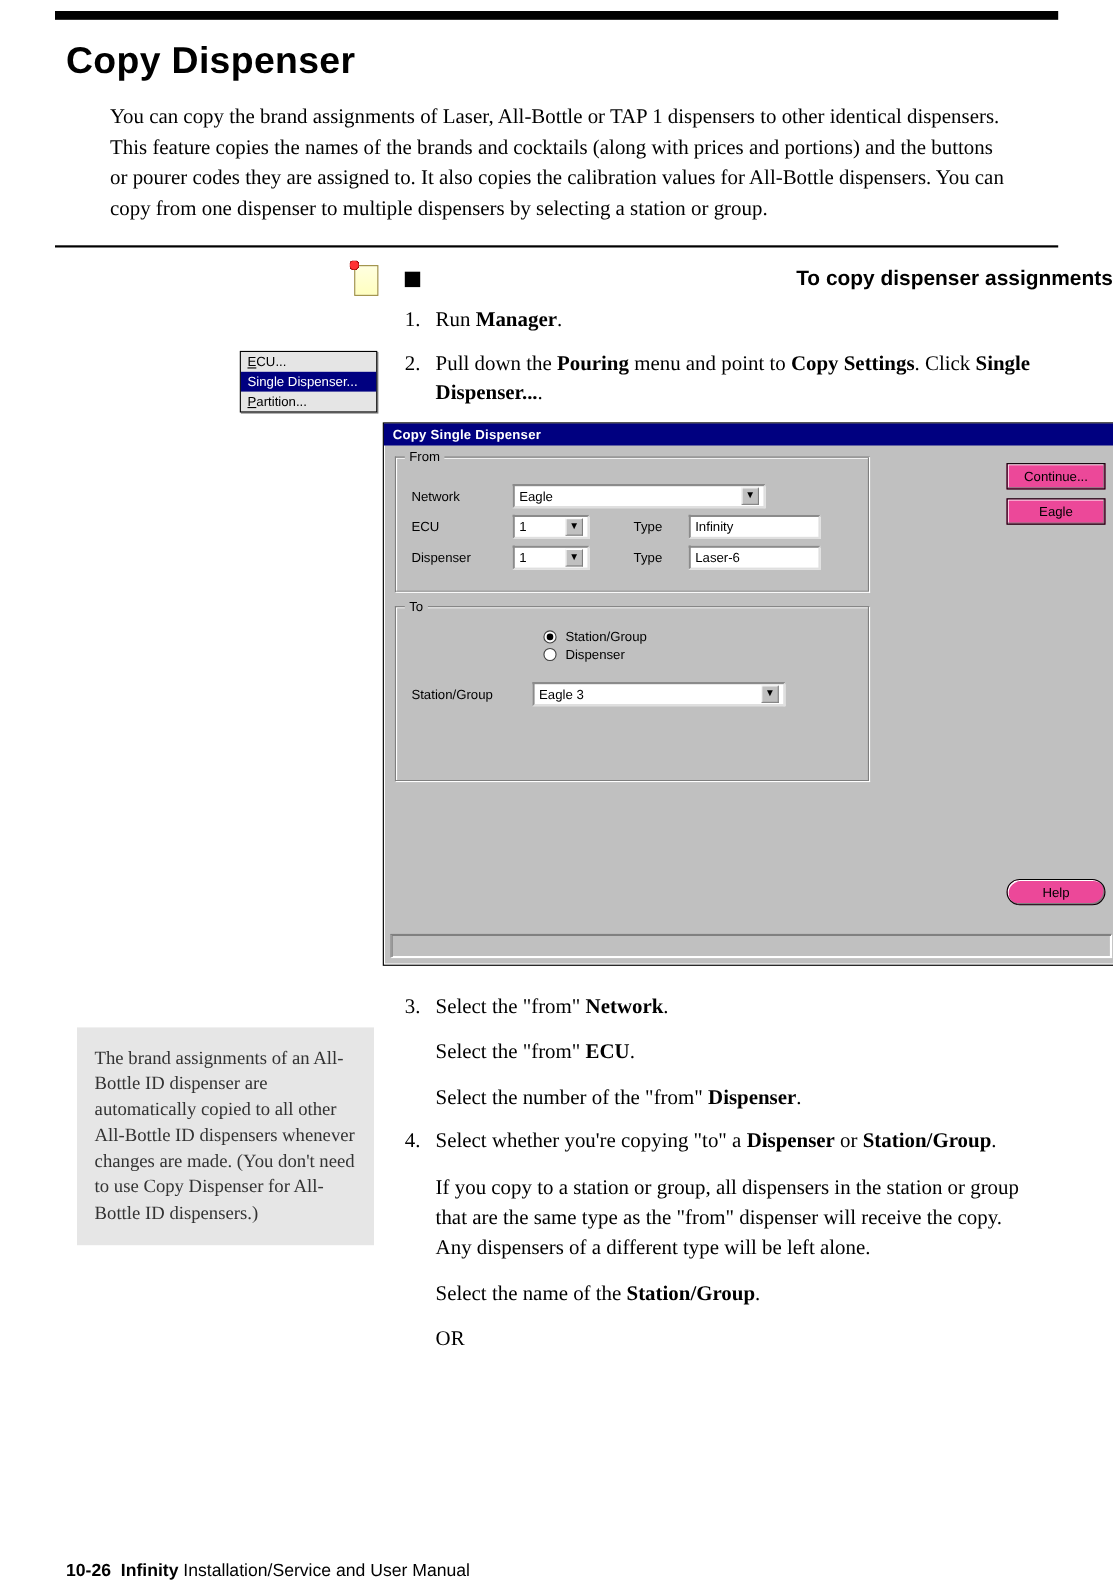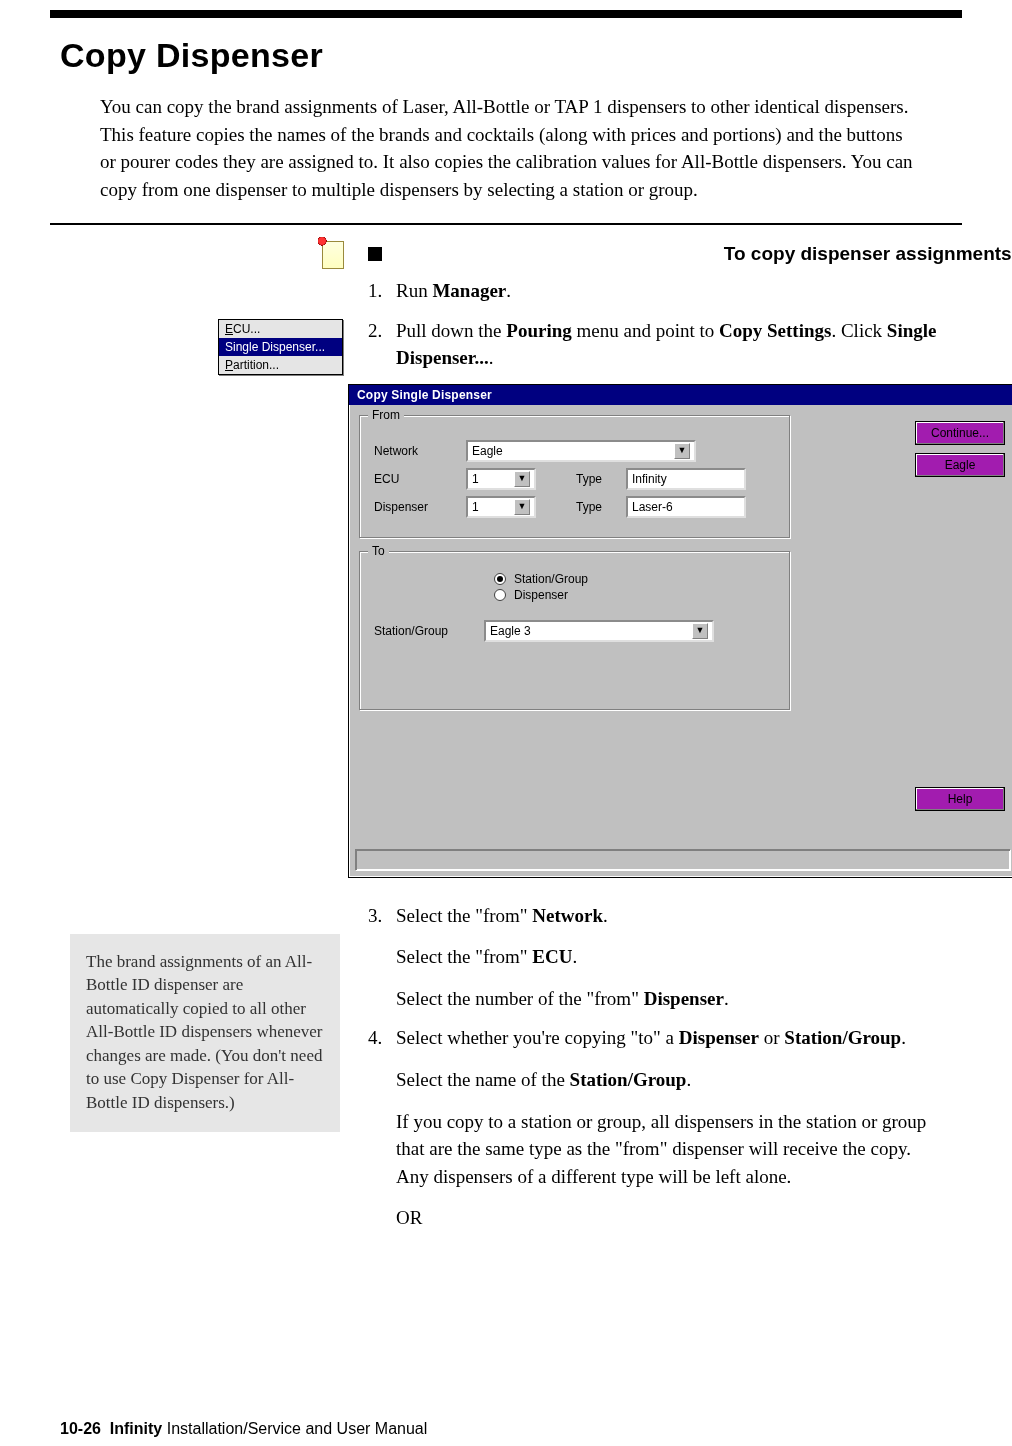--- a/index.html
+++ b/index.html
@@ -184,35 +184,35 @@
     background: #c0c0c0;
     border: 1px solid #808080;
     border-left-color: #fff; border-top-color: #fff;
     margin-left: 6px;
     display: flex; align-items: center; justify-content: center;
     font-size: 9px; line-height: 1;
   }
   .txt { color: #000; }
   .btn {
     width: 90px; height: 24px;
-    background: #a21caf;
+    background: #ec4899;
     border: 1px solid #000;
     box-shadow: inset -1px -1px 0 #808080, inset 1px 1px 0 #fff;
     text-align: center;
     line-height: 22px;
     font-size: 12px;
   }
   .btn-col {
     position: absolute;
     top: 16px; right: 12px;
     display: flex; flex-direction: column; gap: 8px;
   }
   .btn-help {
     position: absolute;
-    right: 12px; bottom: 34px;
+    right: 12px; bottom: 22px; border-radius: 12px;
   }
   .statusbar {
     height: 22px;
     border: 1px solid #808080;
     border-right-color: #fff;
     border-bottom-color: #fff;
     box-shadow: inset 1px 1px 0 #808080, inset -1px -1px 0 #fff;
     margin: 4px 6px 6px 6px;
     background: #c0c0c0;
   }
@@ -367,22 +367,22 @@
     </div>
     <div class="right-col">
       <ol class="steps" start="3" style="counter-reset: step 2;">
         <li>
           <span>Select the "from" </span><b>Network</b><span>.</span>
           <p class="step-sub"><span>Select the "from" </span><b>ECU</b><span>.</span></p>
           <p class="step-sub"><span>Select the number of the "from" </span><b>Dispenser</b><span>.</span></p>
         </li>
         <li>
           <span>Select whether you're copying "to" a </span><b>Dispenser</b><span> or </span><b>Station/Group</b><span>.</span>
+          <p class="step-sub">If you copy to a station or group, all dispensers in the station or group that are the same type as the "from" dispenser will receive the copy. Any dispensers of a different type will be left alone.</p>
           <p class="step-sub"><span>Select the name of the </span><b>Station/Group</b><span>.</span></p>
-          <p class="step-sub">If you copy to a station or group, all dispensers in the station or group that are the same type as the "from" dispenser will receive the copy. Any dispensers of a different type will be left alone.</p>
           <p class="step-sub">OR</p>
         </li>
       </ol>
     </div>
   </div>
 
   <div class="footer">
     <b><span>10-26</span>&nbsp;&nbsp;<span>Infinity</span></b><span> Installation/Service and User Manual</span>
   </div>
 </div>

